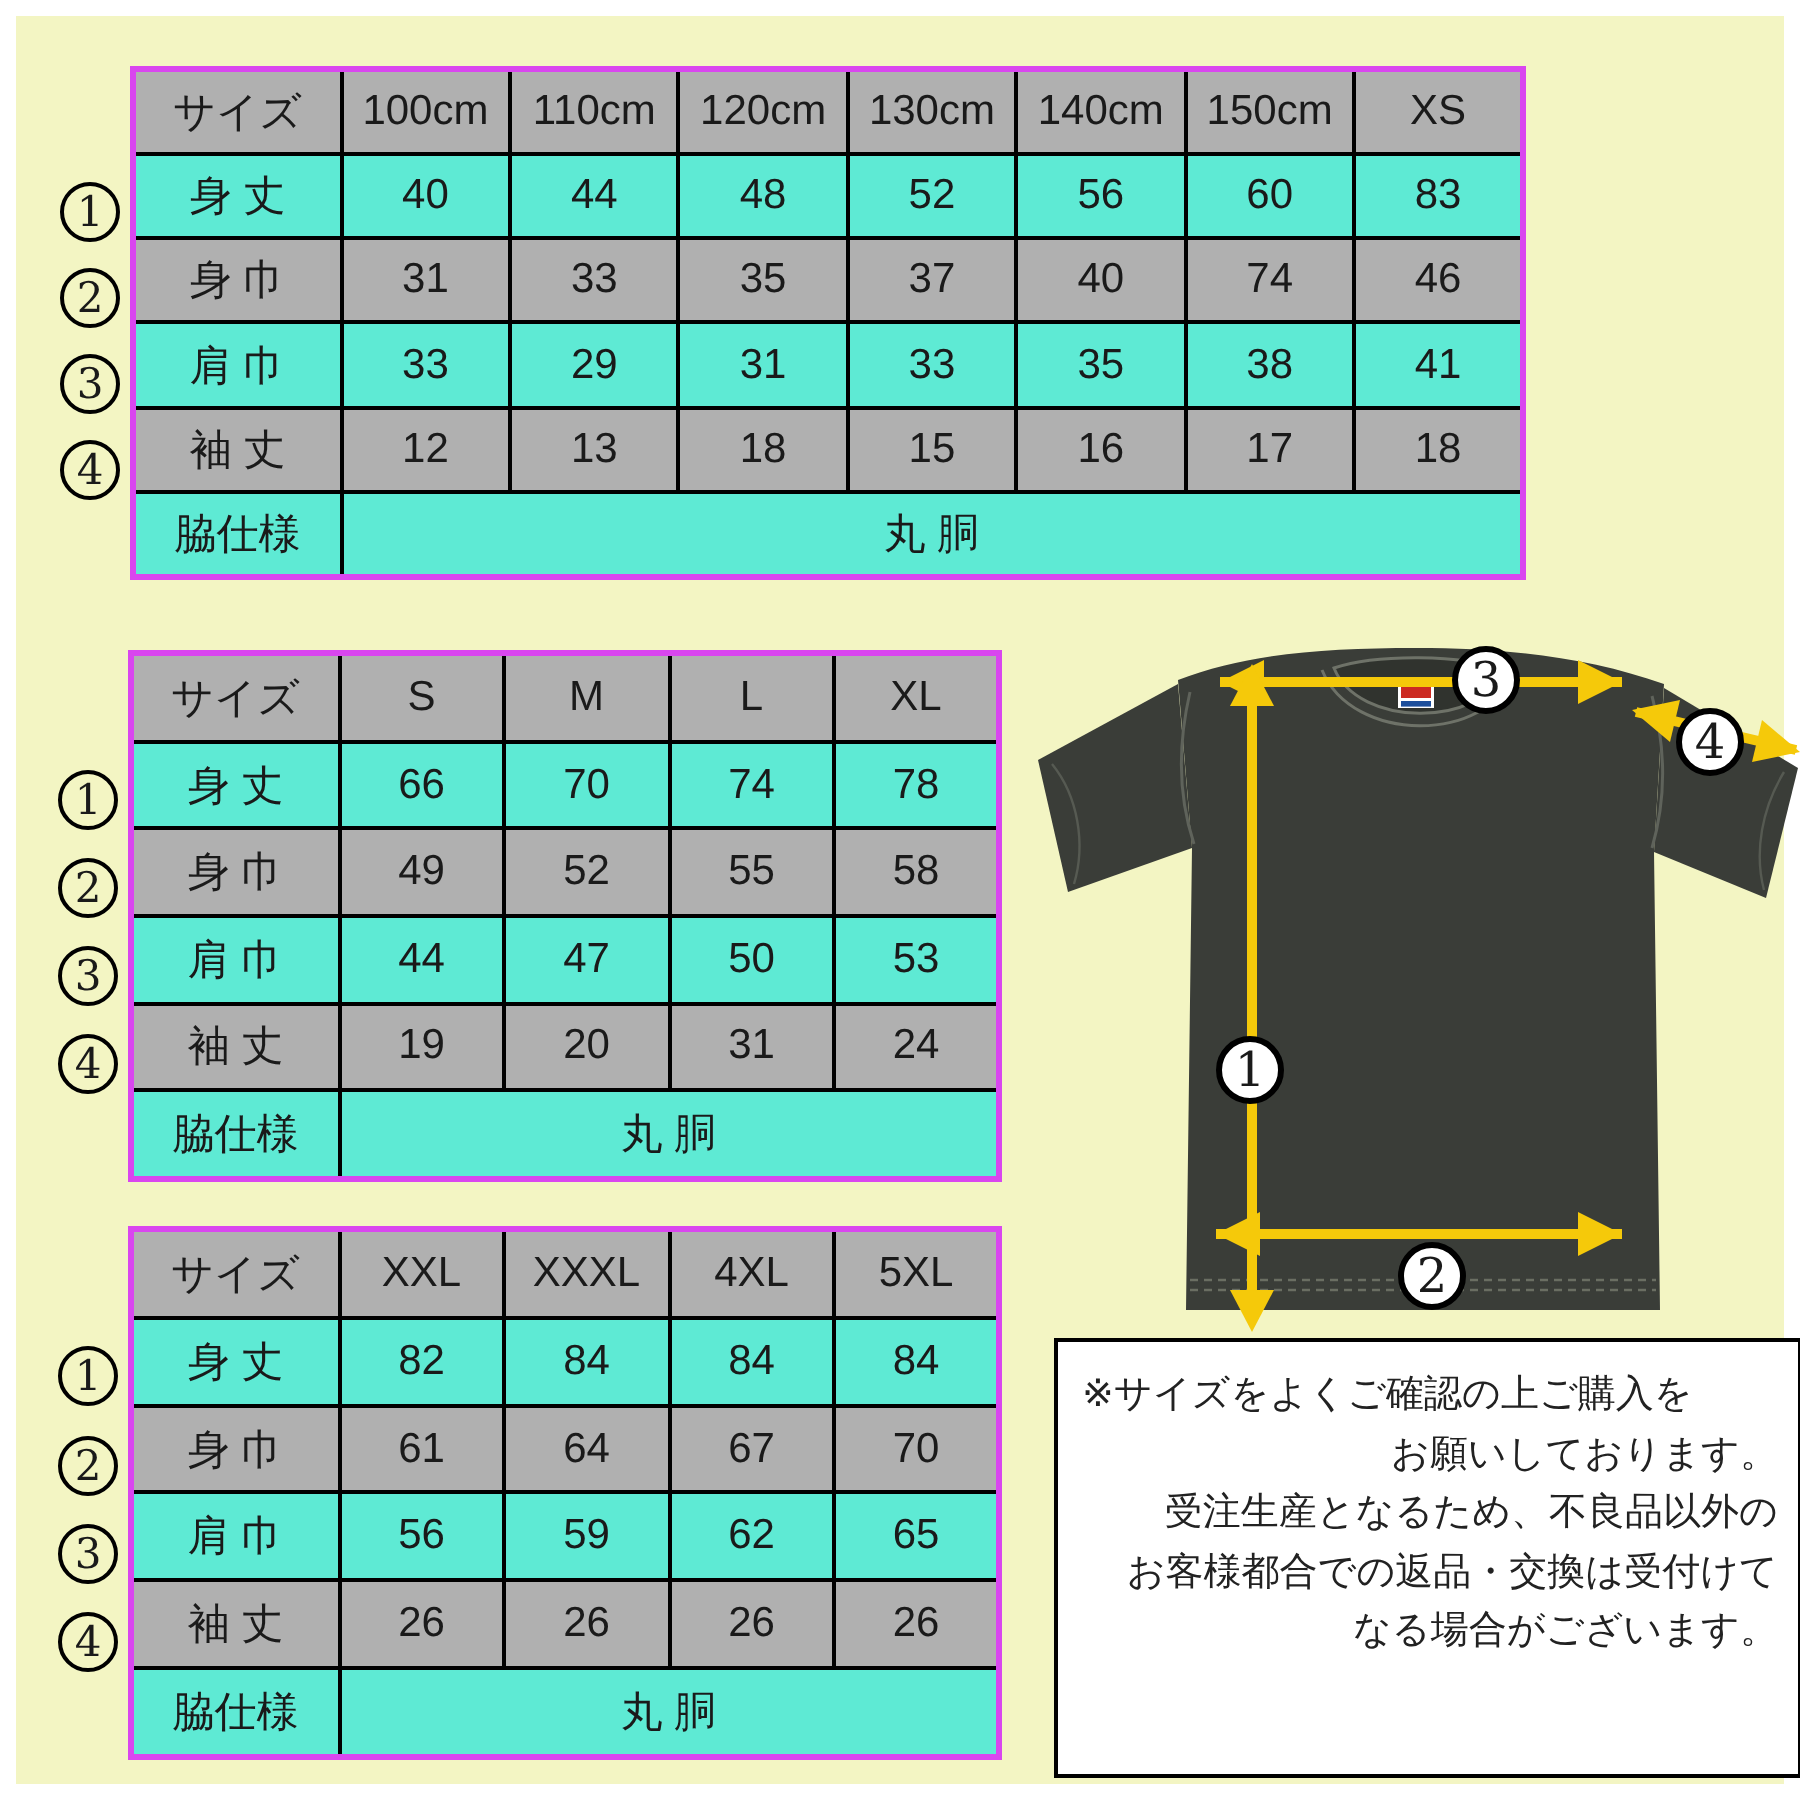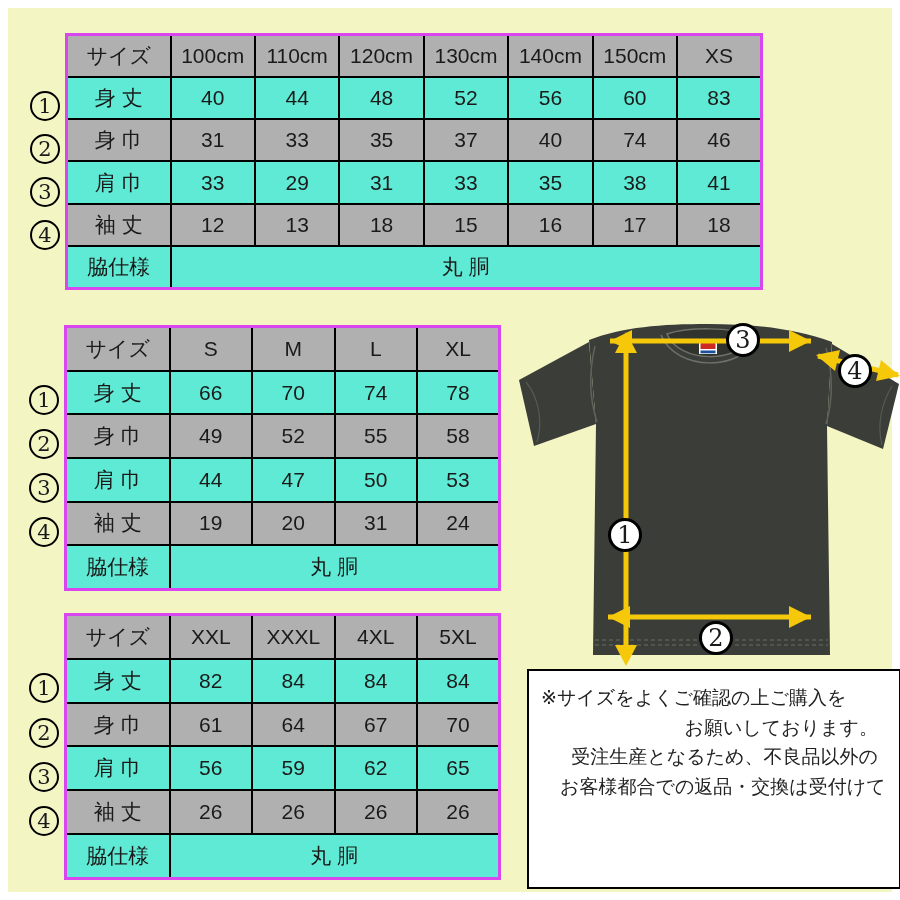--- a/index.html
+++ b/index.html
@@ -24,21 +24,21 @@
         display:flex;align-items:center;justify-content:center;
         font-family:"DejaVu Serif","Liberation Serif",serif;font-size:21px;line-height:1;
         box-sizing:border-box;background:transparent;}
   .marker.on-shirt{width:34px;height:34px;background:#ffffff;border-width:3px;font-size:24px;z-index:5;}
 
   
   .shirt-svg{position:absolute;left:503px;top:310px;width:392px;height:352px;}
 
   
   .note{position:absolute;left:519px;top:661px;width:374px;height:220px;background:#ffffff;
-        border:2px solid #000;box-sizing:border-box;padding:12px 21px 0 12px;}
+        border:2px solid #000;box-sizing:border-box;padding:12px 10px 0 12px;}
   .note-line{font-size:19px;line-height:29.5px;white-space:nowrap;color:#222;}
   .note-line.indent{padding-left:19px;text-align:right;}
 </style>
 </head>
 <body>
 
 <div class="page">
   <div class="canvas">
 
     <table class="sz t-top">
@@ -274,16 +274,17 @@
     <div class="marker on-shirt" style="left:600px;top:510px;">1</div>
     <div class="marker on-shirt" style="left:691px;top:613px;">2</div>
     <div class="marker on-shirt" style="left:718px;top:315px;">3</div>
     <div class="marker on-shirt" style="left:830px;top:346px;">4</div>
 
     <div class="note">
       <div class="note-line">※サイズをよくご確認の上ご購入を</div>
       <div class="note-line indent">お願いしております。</div>
       <div class="note-line indent">受注生産となるため、不良品以外の</div>
       <div class="note-line indent">お客様都合での返品・交換は受付けて</div>
+      <div class="note-line indent">なる場合がございます。</div>
     </div>
 
   </div>
 </div>
 
 </body></html>

